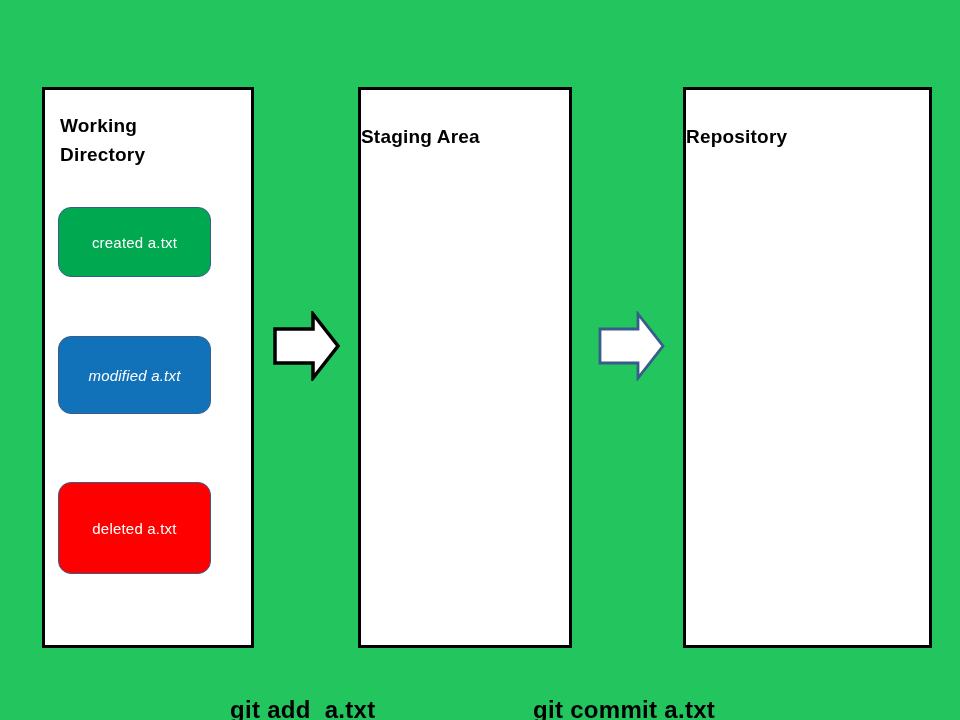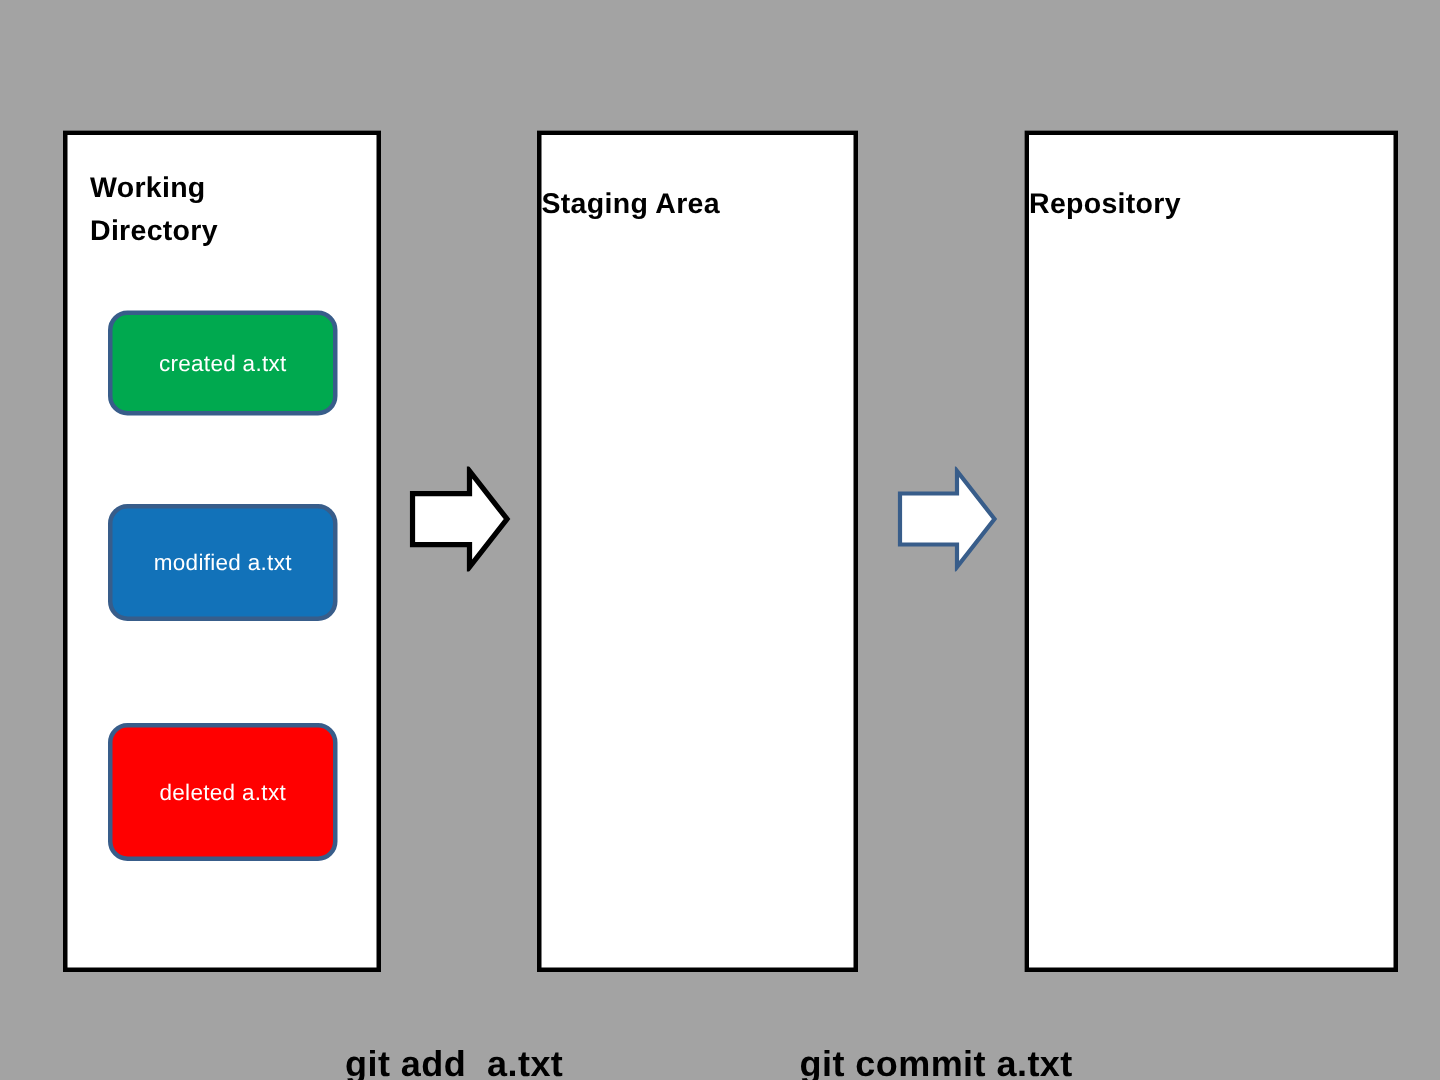--- a/index.html
+++ b/index.html
@@ -8,21 +8,21 @@
     width: 960px;
     height: 720px;
     background: #ffffff;
     font-family: "Liberation Sans", sans-serif;
     overflow: hidden;
   }
   .canvas {
     position: relative;
     width: 960px;
     height: 720px;
-    background: #a3a3a3;
+    background: #22c55e;
   }
   .col-box {
     position: absolute;
     top: 87px;
     height: 561px;
     background: #ffffff;
     border: 3px solid #000000;
     box-sizing: border-box;
   }
   #box-working    { left: 42px;  width: 212px; }
@@ -44,23 +44,23 @@
   }
   .title-center {
     left: 0;
     top: 32px;
     width: 100%;
     text-align: left;
   }
 
   .file-chip {
     position: absolute;
-    left: 27px;
+    left: 13px;
     width: 153px;
-    border: 3px solid #0369a1;
+    border: 1px solid #0369a1;
     border-radius: 13px;
     box-sizing: border-box;
     display: flex;
     align-items: center;
     justify-content: center;
     color: #ffffff;
     font-size: 15px;
     letter-spacing: 0.2px;
   }
   #chip-created  { top: 117px; height: 70px; }
@@ -93,21 +93,21 @@
 
 <div class="canvas">
 
   <div class="col-box" id="box-working">
     <div class="box-title title-left">Working Directory</div>
 
     <div class="file-chip" id="chip-created" style="background-color: rgb(0, 169, 79); border-color: rgb(56, 93, 138);">
       <span>created a.txt</span>
     </div>
 
-    <div class="file-chip" id="chip-modified" style="background-color: rgb(18, 114, 185); border-color: rgb(56, 93, 138);">
+    <div class="file-chip" id="chip-modified" style="background-color: rgb(18, 114, 185); border-color: rgb(56, 93, 138); font-style: italic;">
       <span>modified a.txt</span>
     </div>
 
     <div class="file-chip" id="chip-deleted" style="background-color: rgb(255, 0, 0); border-color: rgb(56, 93, 138);">
       <span>deleted a.txt</span>
     </div>
   </div>
 
   <svg class="arrow" id="arrow-add" viewBox="0 0 68 70">
     <polygon points="2,18 40,18 40,3 65,35 40,67 40,52 2,52" fill="#ffffff" style="stroke: rgb(0, 0, 0); stroke-width: 3.5;"></polygon>

